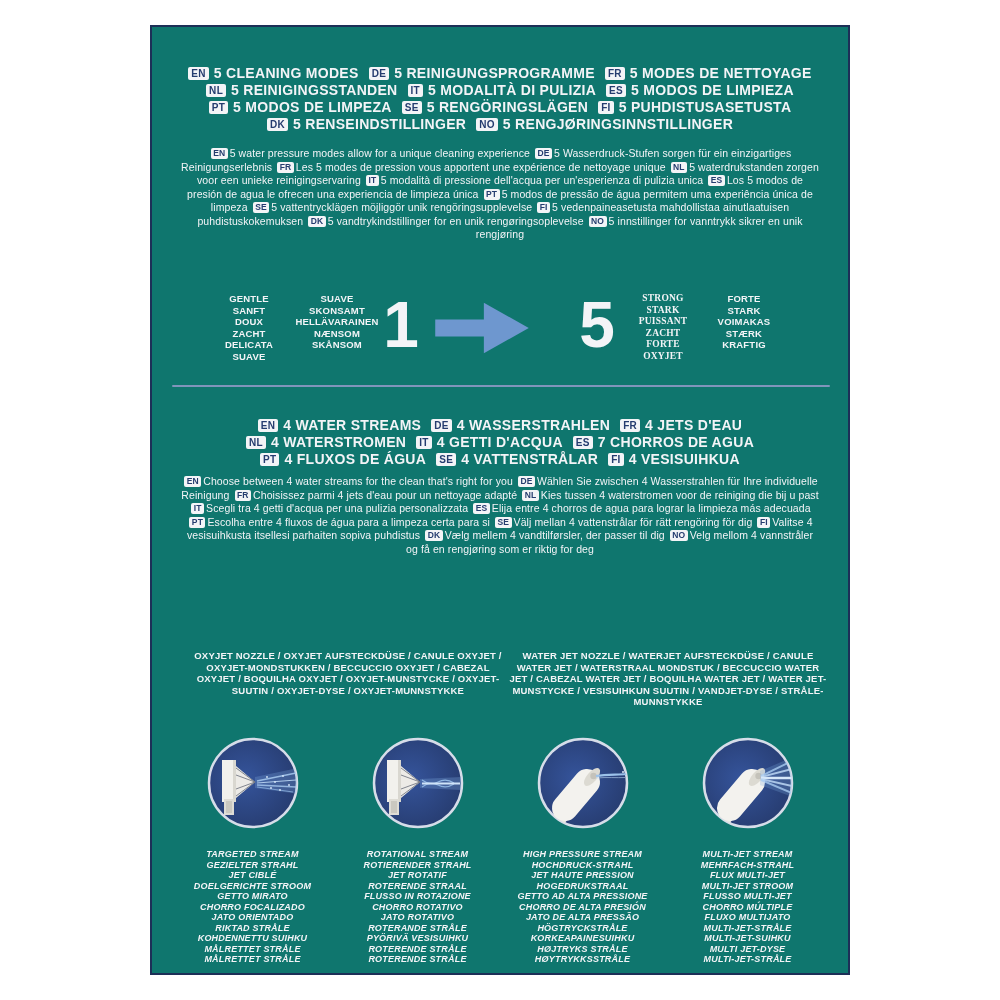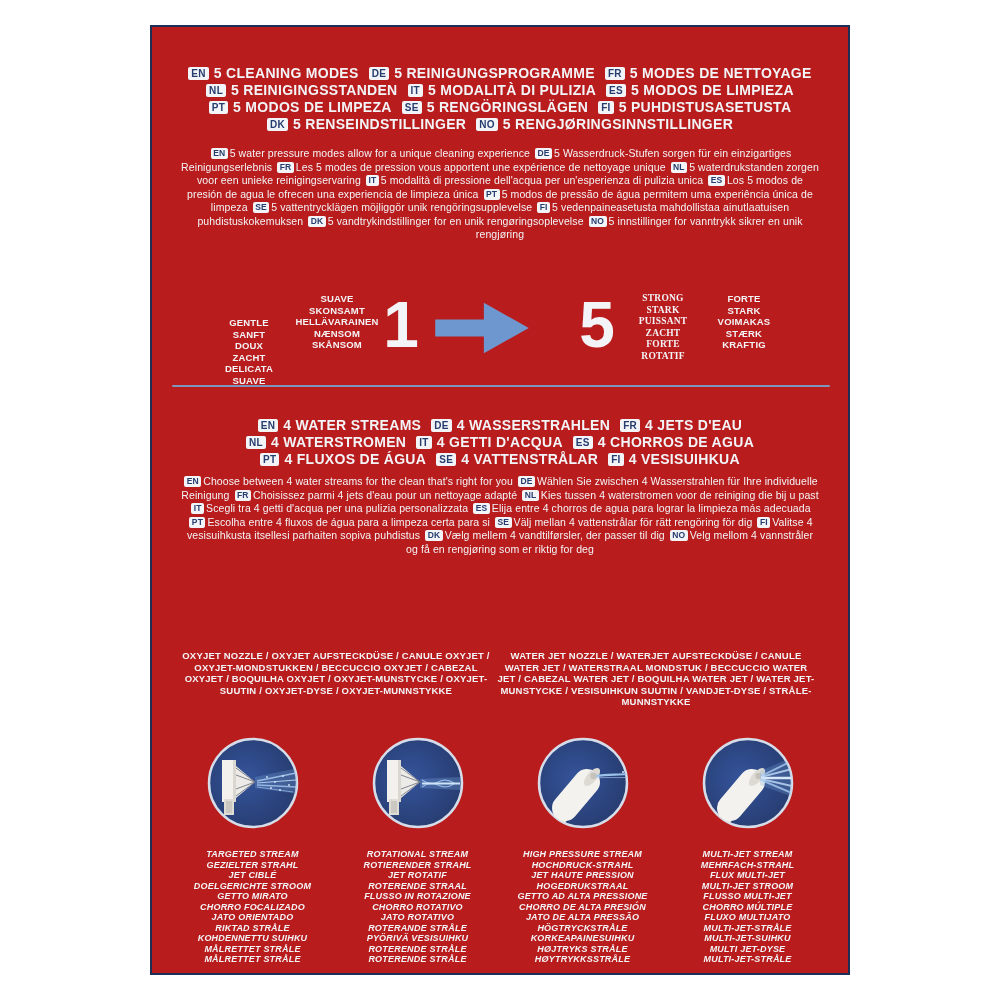--- a/index.html
+++ b/index.html
@@ -1,41 +1,41 @@
 <!DOCTYPE html>
 <html><head>
 <meta charset="utf-8">
 <style>
   html,body{margin:0;padding:0;}
   body{width:1000px;height:1000px;background:#ffffff;font-family:"Liberation Sans",sans-serif;position:relative;overflow:hidden;}
-  .panel{position:absolute;left:150px;top:25px;width:700px;height:950px;background:#b91c1c;border:2px solid #1d2f57;box-sizing:border-box;color:#f3f4f7;}
+  .panel{position:absolute;left:150px;top:25px;width:700px;height:950px;background:#0f766e;border:2px solid #1d2f57;box-sizing:border-box;color:#f3f4f7;}
   .sec{position:absolute;left:0;right:0;text-align:center;}
   
   #title1{top:38px;}
   #title2{top:390px;}
   .title-line{font-size:14px;font-weight:bold;line-height:17px;letter-spacing:.3px;white-space:nowrap;}
   .seg{margin:0 5px;}
   .tag{display:inline-block;background:#f3f4f7;color:#253c6f;font-weight:bold;border-radius:2px;padding:0 3px;font-size:10px;line-height:13px;vertical-align:1.5px;margin-right:5px;}
   
   .para{font-size:10.5px;line-height:13.5px;font-weight:normal;letter-spacing:.1px;}
   #para1{top:120px;left:28px;right:28px;}
   #para2{top:448px;left:28px;right:28px;}
   .para .tag{font-size:8.5px;line-height:11px;padding:0 2.5px;margin:0 2px;vertical-align:1px;}
   
   #modes{top:266px;height:112px;}
   .wcol{position:absolute;top:0;width:92px;font-size:9.5px;font-weight:bold;line-height:11.5px;letter-spacing:.2px;text-align:center;}
-  .g1{left:51px;margin-top:24px;} .g2{left:139px;} .s1{left:465px;font-family:Liberation Serif, serif;} .s2{left:546px;}
+  .g1{left:51px;} .g2{left:139px;} .s1{left:465px;font-family:Liberation Serif, serif;} .s2{left:546px;}
   .num{position:absolute;top:0;width:52px;font-size:64px;font-weight:bold;line-height:64px;text-align:center;}
   .n1{left:223px;} .n5{left:419px;}
   .arrow{position:absolute;left:280px;top:6px;width:100px;height:58px;}
   .divider{position:absolute;top:358px;left:20px;width:658px;height:2px;background:#8095bb;border-radius:1px;}
   
   #nozzle-titles{top:623px;display:flex;text-align:center;}
   .nozzle-title{width:320px;font-size:9.5px;font-weight:bold;line-height:11.5px;letter-spacing:.2px;}
-  .nozzle-title:first-child{margin-left:24px;}
+  .nozzle-title:first-child{margin-left:36px;}
   
   #circles{top:708px;display:flex;justify-content:center;gap:69px;}
   .circle-icon{width:96px;height:96px;display:block;}
   
   #streams{top:822px;display:flex;justify-content:center;}
   .stream-col{width:165px;font-size:9px;font-weight:bold;line-height:10.5px;letter-spacing:.2px;text-align:center;font-style:italic;}
   .wline{white-space:nowrap;}
 </style>
 </head>
 <body>
@@ -72,36 +72,36 @@
       <svg class="arrow" viewBox="0 0 100 62">
         <polygon points="0,22 52,22 52,4 100,31 52,58 52,40 0,40" fill="#6e97cf"></polygon>
       </svg>
       <div class="num n5">5</div>
       <div class="wcol s1">
           <div class="wline">STRONG</div>
           <div class="wline">STARK</div>
           <div class="wline">PUISSANT</div>
           <div class="wline">ZACHT</div>
           <div class="wline">FORTE</div>
-          <div class="wline">ROTATIF</div>
+          <div class="wline">OXYJET</div>
         </div>
       <div class="wcol s2">
           <div class="wline">FORTE</div>
           <div class="wline">STARK</div>
           <div class="wline">VOIMAKAS</div>
           <div class="wline">STÆRK</div>
           <div class="wline">KRAFTIG</div>
         </div>
     </div>
 
     <div class="divider"></div>
 
     <div class="sec" id="title2">
         <div class="title-line"><span class="seg"><span class="tag">EN</span><span class="ttext">4 WATER STREAMS</span></span><span class="seg"><span class="tag">DE</span><span class="ttext">4 WASSERSTRAHLEN</span></span><span class="seg"><span class="tag">FR</span><span class="ttext">4 JETS D'EAU</span></span></div>
-        <div class="title-line"><span class="seg"><span class="tag">NL</span><span class="ttext">4 WATERSTROMEN</span></span><span class="seg"><span class="tag">IT</span><span class="ttext">4 GETTI D'ACQUA</span></span><span class="seg"><span class="tag">ES</span><span class="ttext">4 CHORROS DE AGUA</span></span></div>
+        <div class="title-line"><span class="seg"><span class="tag">NL</span><span class="ttext">4 WATERSTROMEN</span></span><span class="seg"><span class="tag">IT</span><span class="ttext">4 GETTI D'ACQUA</span></span><span class="seg"><span class="tag">ES</span><span class="ttext">7 CHORROS DE AGUA</span></span></div>
         <div class="title-line"><span class="seg"><span class="tag">PT</span><span class="ttext">4 FLUXOS DE ÁGUA</span></span><span class="seg"><span class="tag">SE</span><span class="ttext">4 VATTENSTRÅLAR</span></span><span class="seg"><span class="tag">FI</span><span class="ttext">4 VESISUIHKUA</span></span></div>
       </div>
 
     <div class="sec para" id="para2"><span class="tag">EN</span><span class="ptext">Choose between 4 water streams for the clean that's right for you</span> <span class="tag">DE</span><span class="ptext">Wählen Sie zwischen 4 Wasserstrahlen für Ihre individuelle Reinigung</span> <span class="tag">FR</span><span class="ptext">Choisissez parmi 4 jets d'eau pour un nettoyage adapté</span> <span class="tag">NL</span><span class="ptext">Kies tussen 4 waterstromen voor de reiniging die bij u past</span> <span class="tag">IT</span><span class="ptext">Scegli tra 4 getti d'acqua per una pulizia personalizzata</span> <span class="tag">ES</span><span class="ptext">Elija entre 4 chorros de agua para lograr la limpieza más adecuada</span> <span class="tag">PT</span><span class="ptext">Escolha entre 4 fluxos de água para a limpeza certa para si</span> <span class="tag">SE</span><span class="ptext">Välj mellan 4 vattenstrålar för rätt rengöring för dig</span> <span class="tag">FI</span><span class="ptext">Valitse 4 vesisuihkusta itsellesi parhaiten sopiva puhdistus</span> <span class="tag">DK</span><span class="ptext">Vælg mellem 4 vandtilførsler, der passer til dig</span> <span class="tag">NO</span><span class="ptext">Velg mellom 4 vannstråler og få en rengjøring som er riktig for deg</span> </div>
 
     <div class="sec" id="nozzle-titles">
       <div class="nozzle-title">OXYJET NOZZLE / OXYJET AUFSTECKDÜSE / CANULE OXYJET / OXYJET-MONDSTUKKEN / BECCUCCIO OXYJET / CABEZAL OXYJET / BOQUILHA OXYJET / OXYJET-MUNSTYCKE / OXYJET-SUUTIN / OXYJET-DYSE / OXYJET-MUNNSTYKKE</div>
       <div class="nozzle-title">WATER JET NOZZLE / WATERJET AUFSTECKDÜSE / CANULE WATER JET / WATERSTRAAL MONDSTUK / BECCUCCIO WATER JET / CABEZAL WATER JET / BOQUILHA WATER JET / WATER JET-MUNSTYCKE / VESISUIHKUN SUUTIN / VANDJET-DYSE / STRÅLE-MUNNSTYKKE</div>
     </div>
 

